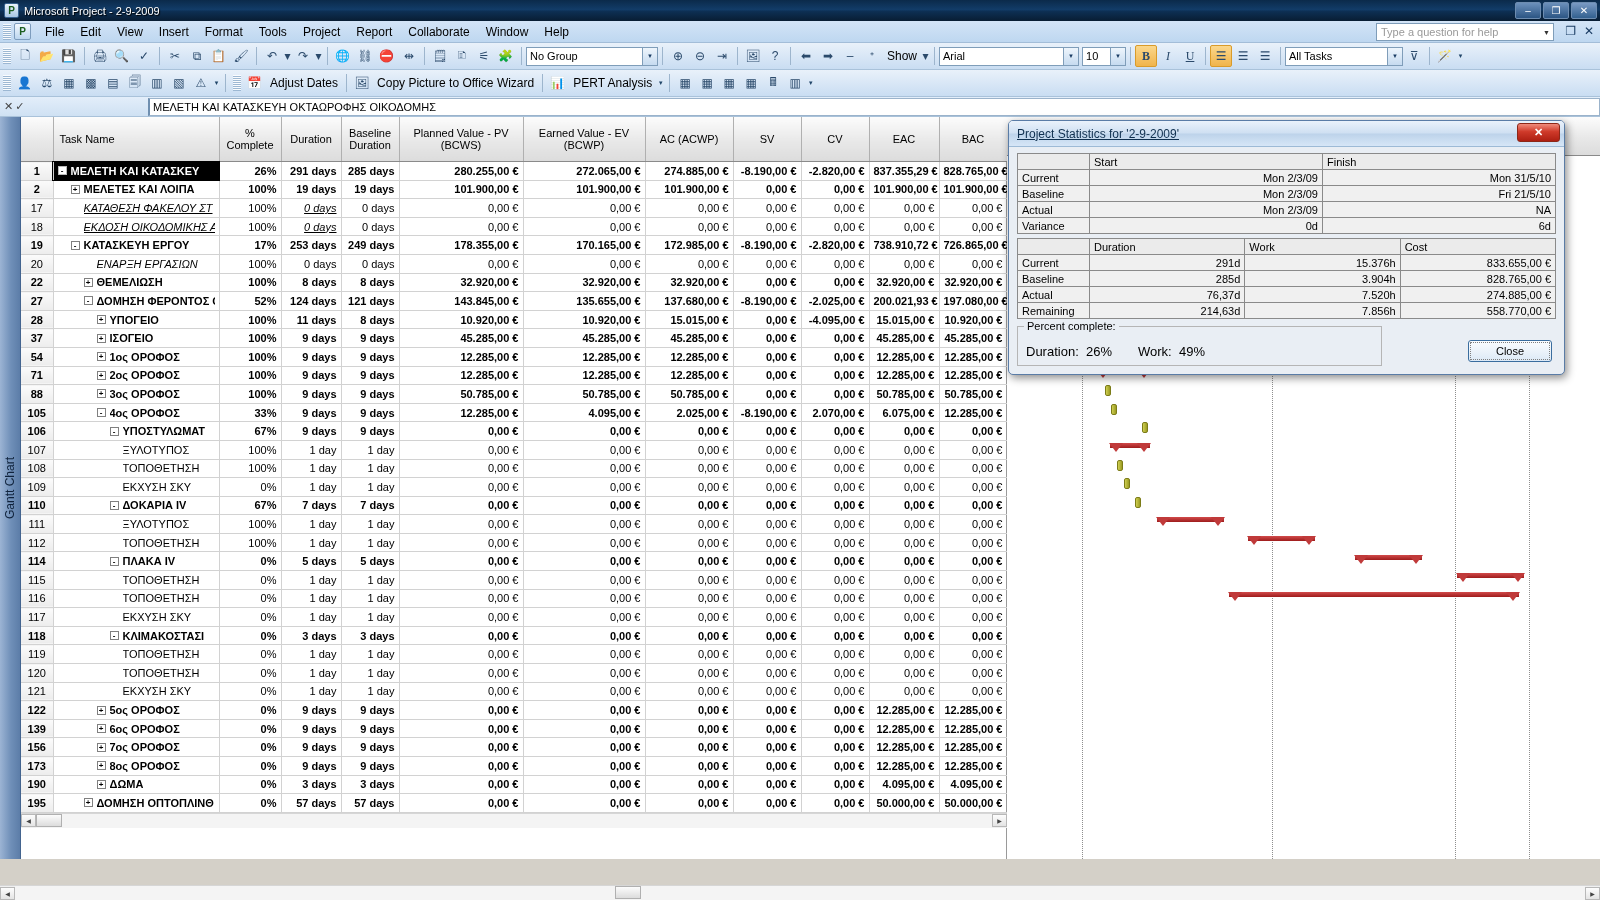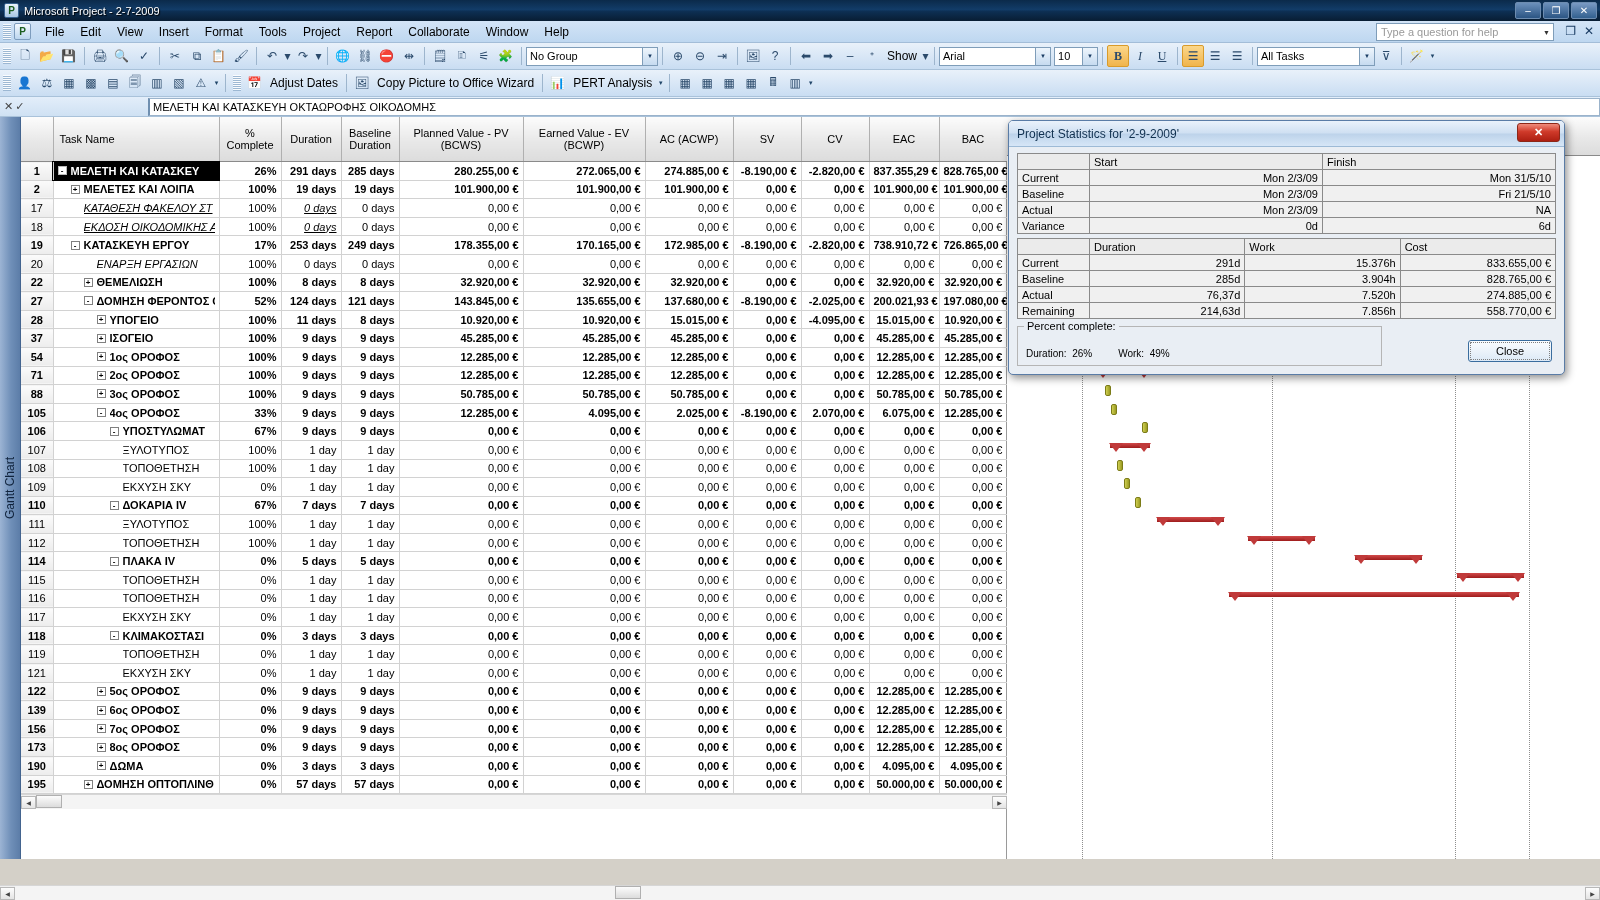--- a/index.html
+++ b/index.html
@@ -171,55 +171,55 @@
   
   .dlg{
     position:absolute;left:1008px;top:120px;width:557px;height:255px;
     background:#e9eef4;border:1px solid #5a7ca6;border-radius:5px;
     box-shadow:2px 3px 8px rgba(0,0,0,.45);
     font-size:11px;overflow:hidden;
   }
   .dlg .dtitle{
     height:26px;display:flex;align-items:center;padding:0 4px 0 8px;
     background:linear-gradient(to bottom,#eaf2fb 0%,#cfe0f2 48%,#bdd3ea 52%,#d6e6f7 100%);
-    border-bottom:1px solid #9dbad6;color:#10304f;font-size:12px;position:relative;
+    border-bottom:1px solid #9dbad6;color:#10304f;font-size:12px;position:relative;text-decoration:underline;
   }
   .dlg .dclose{
     position:absolute;right:4px;top:2px;width:43px;height:19px;border-radius:3px;
     background:linear-gradient(#f08c7c,#cf3a2a 45%,#ad1f12);
     border:1px solid #8d2718;color:#fff;font-size:11px;font-weight:bold;
     display:flex;align-items:center;justify-content:center;
   }
   .dlg .dbody{padding:6px 8px 8px 8px;}
   table.dtab{border-collapse:collapse;width:100%;background:#f0f0f0;font-size:11px;table-layout:fixed;}
   table.dtab th,table.dtab td{
     border:1px solid #8a8a8a;height:16px;padding:0 4px;color:#000;font-weight:normal;
   }
   table.dtab th{background:#ebebeb;text-align:left;}
   table.dtab td.lbl{background:#f0f0f0;text-align:left;width:72px;}
   table.dtab td.v{background:#f0f0f0;text-align:right;border-left:1px dotted #8a8a8a;border-right:1px solid #8a8a8a;}
   .pcbox{
     margin-top:7px;border:1px solid #b5b5b5;height:40px;position:relative;width:365px;
     background:#e9eef4;
   }
   .pcbox .legend{position:absolute;top:-7px;left:6px;background:#e9eef4;padding:0 3px;font-size:11px;}
-  .pcbox .inner{position:absolute;bottom:6px;left:8px;display:flex;gap:26px;font-size:10px;}
+  .pcbox .inner{position:absolute;bottom:6px;left:8px;display:flex;gap:26px;font-size:13px;}
   .closebtn{
     position:absolute;right:12px;bottom:12px;width:84px;height:22px;
     background:linear-gradient(#fbfdff,#dce9f6);border:1px solid #3a6d9e;border-radius:3px;
     display:flex;align-items:center;justify-content:center;font-size:11px;color:#000;
     outline:1px dotted #7f7f7f;outline-offset:-3px;
   }
 </style>
 </head>
 <body>
 
 <div class="titlebar">
   <div class="appicon">P</div>
-  <div class="ttl">Microsoft Project - 2-7-2009</div>
+  <div class="ttl">Microsoft Project - 2-9-2009</div>
   <div class="wbtns">
     <div class="wbtn">–</div>
     <div class="wbtn">❐</div>
     <div class="wbtn cls">✕</div>
   </div>
 </div>
 
 <div class="menubar">
   <div class="grip"></div>
   <div class="micon">P</div>
@@ -287,21 +287,21 @@
   <div class="tbtn">?</div>
 
   <div class="tsep"></div>
   <div class="tbtn">⬅</div>
   <div class="tbtn">➡</div>
   <div class="tbtn">–</div>
   <div class="tbtn">⁺</div>
   <div class="tlabel">Show</div>
   <div class="tbtn" style="width:9px">▾</div>
   <div class="tsep"></div>
-  <div class="combo" style="width:112px">
+  <div class="combo" style="width:140px">
     <span>Arial</span>
     <span class="arw">▼</span>
   </div>
   <div class="combo" style="width:44px;margin-left:3px">
     <span>10</span>
     <span class="arw">▼</span>
   </div>
   <div class="tsep"></div>
   <div class="tbtn pressed" style="font-weight:bold;font-family:'Liberation Serif',serif">B</div>
   <div class="tbtn" style="font-style:italic;font-family:'Liberation Serif',serif">I</div>
@@ -898,20 +898,38 @@
             <td class="num">1 day</td>
             <td class="num">0,00 €</td>
             <td class="num">0,00 €</td>
             <td class="num">0,00 €</td>
             <td class="num">0,00 €</td>
             <td class="num">0,00 €</td>
             <td class="num">0,00 €</td>
             <td class="num">0,00 €</td>
           </tr>
           <tr>
+            <td class="idc">120</td>
+            <td class="nm">
+              <div class="twrap" style="padding-left: 65px;">
+                <span class="nmtext">ΤΟΠΟΘΕΤΗΣΗ</span>
+              </div>
+            </td>
+            <td class="num">0%</td>
+            <td class="num">1 day</td>
+            <td class="num">1 day</td>
+            <td class="num">0,00 €</td>
+            <td class="num">0,00 €</td>
+            <td class="num">0,00 €</td>
+            <td class="num">0,00 €</td>
+            <td class="num">0,00 €</td>
+            <td class="num">0,00 €</td>
+            <td class="num">0,00 €</td>
+          </tr>
+          <tr>
             <td class="idc">121</td>
             <td class="nm">
               <div class="twrap" style="padding-left: 65px;">
                 <span class="nmtext">ΕΚΧΥΣΗ ΣΚΥ</span>
               </div>
             </td>
             <td class="num">0%</td>
             <td class="num">1 day</td>
             <td class="num">1 day</td>
             <td class="num">0,00 €</td>

